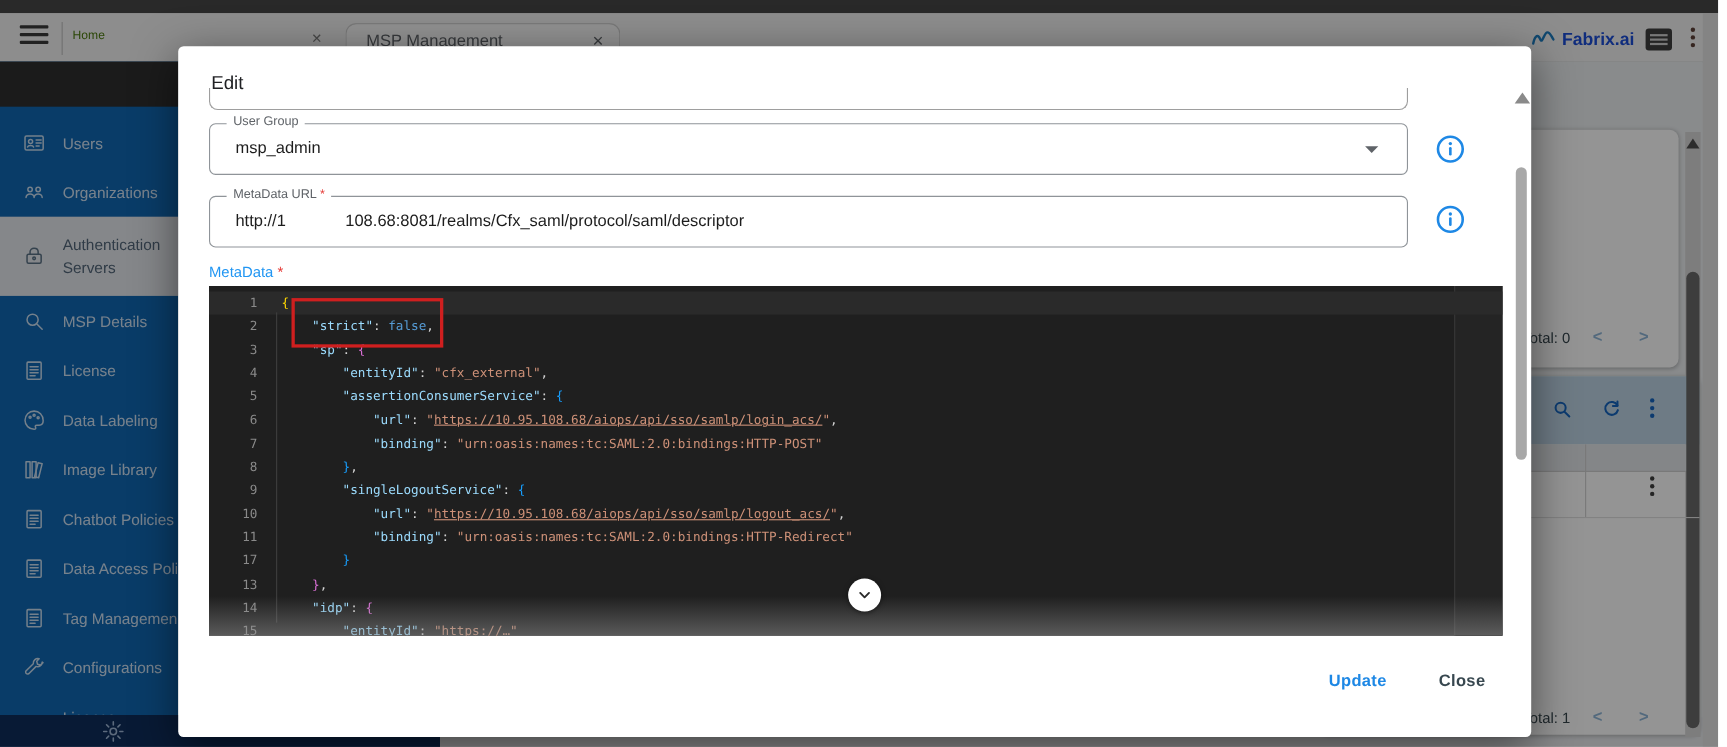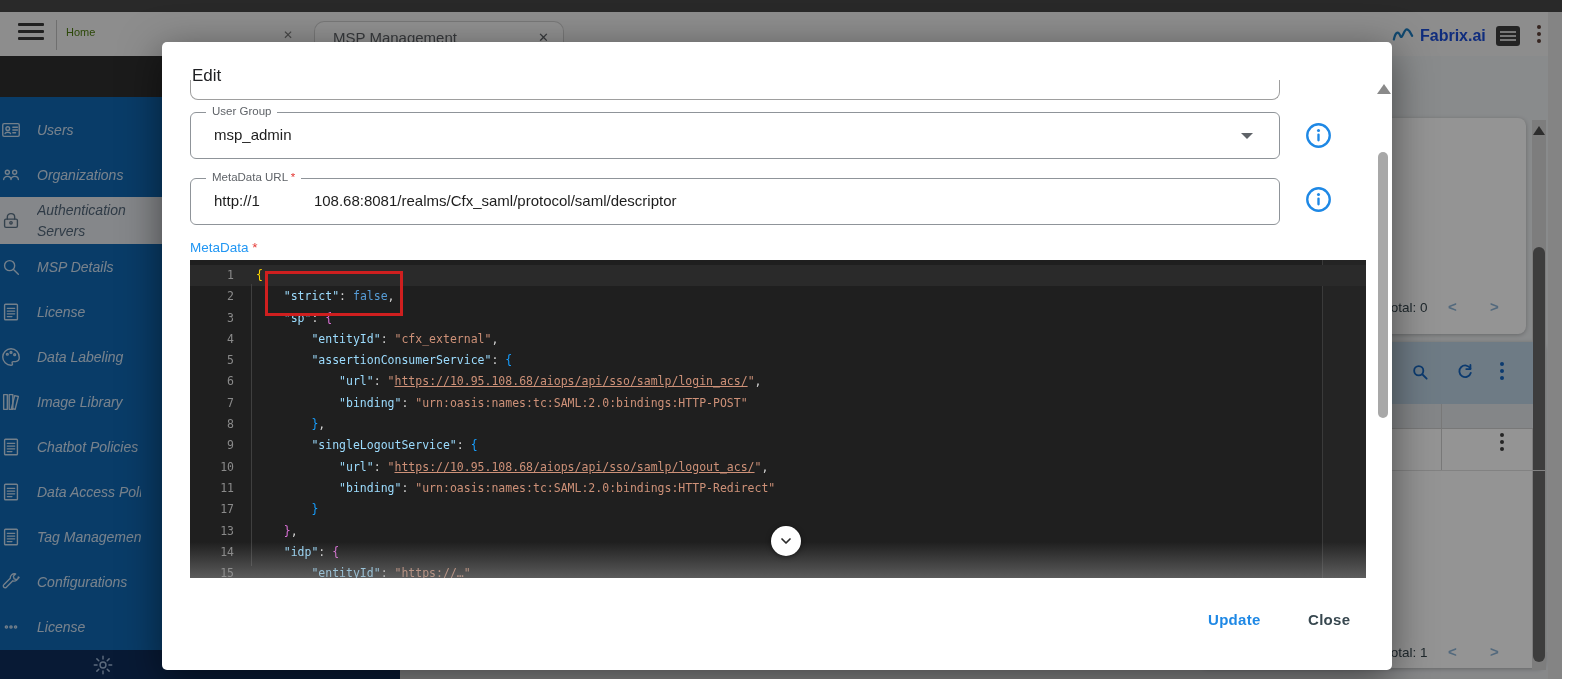--- a/index.html
+++ b/index.html
@@ -22,24 +22,24 @@
   #brand .t{font-size:16px;font-weight:bold;color:#1d4ed8;}
   #stack-icon{left:1496px;top:26px;width:24px;height:20px;background:#3f3f3f;border-radius:3px;padding:3px 3px;box-sizing:border-box;z-index:2;}
   #stack-icon i{display:block;height:2px;background:#cfcfcf;margin:2px 1px;}
   #hdr-kebab{left:1537px;top:25px;width:4px;z-index:2;}
   #hdr-kebab i{display:block;width:4px;height:4px;border-radius:50%;background:#5d4037;margin-bottom:3px;}
   .scroll-up{width:0;height:0;border-left:6px solid transparent;border-right:6px solid transparent;border-bottom:9px solid #4f4f4f;z-index:2;}
 
   #sidebar{left:0;top:56px;width:162px;height:596px;background:#1068b3;z-index:1;}
   #sidebar-dark{left:0;top:56px;width:162px;height:41px;background:#2f2f2f;z-index:2;}
   #sidebar-items{position:absolute;left:0;top:51px;width:162px;}
-  .side-item{display:flex;align-items:center;gap:15px;height:45px;color:#cfe0f2;font-size:14px;cursor:pointer;font-style:italic;}
+  .side-item{display:flex;align-items:center;gap:15px;padding-left:20px;height:45px;color:#cfe0f2;font-size:14px;cursor:pointer;}
   .side-item .side-icon{flex:none;width:22px;height:22px;}
   .side-item .side-label{white-space:nowrap;overflow:hidden;width:104px;}
-  .side-item.selected{height:47px;background:#e6e9ee;color:#53677a;}
+  .side-item.selected{height:72px;background:#e6e9ee;color:#53677a;}
   .side-item.selected .side-label{white-space:normal;line-height:1.5;}
 
   #footerbar{left:0;top:650px;width:400px;height:29px;background:#0e2d5c;z-index:2;}
   #footer-gear{left:92px;top:654px;width:22px;height:22px;z-index:3;}
 
   #content-bg{left:162px;top:56px;width:1386px;height:596px;background:#eceff1;z-index:1;}
   .card{background:#ffffff;border-radius:8px;box-shadow:0 1px 4px rgba(0,0,0,.25);z-index:2;}
   #card-top{left:1200px;top:118px;width:326px;height:216px;}
   #card-bottom{left:1200px;top:342px;width:345px;height:326px;}
   #card-toolbar{left:1200px;top:342px;width:345px;height:62px;background:#bdd5e5;border-radius:8px 8px 0 0;z-index:3;}

